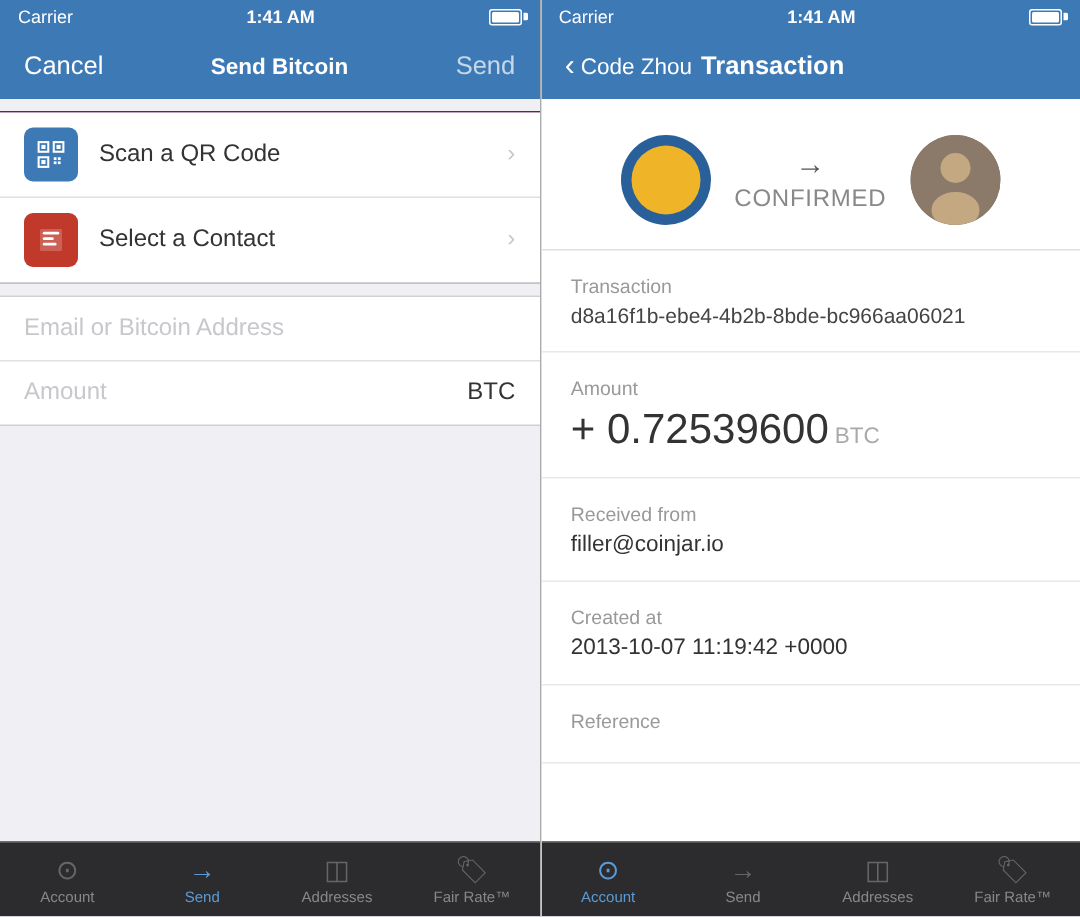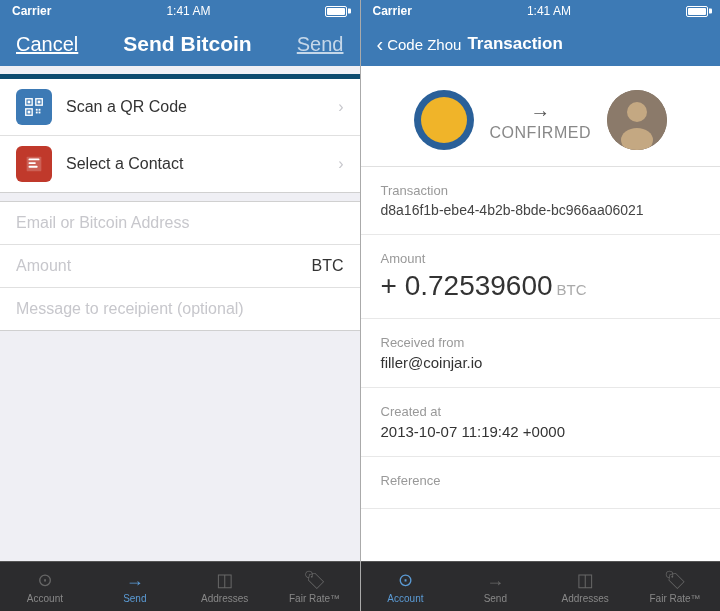--- a/index.html
+++ b/index.html
@@ -26,22 +26,22 @@
     .status-bar {
       background: #3d7ab5;
       color: white;
       font-size: 12px;
       padding: 4px 12px;
       display: flex;
       justify-content: space-between;
       align-items: center;
       height: 22px;
     }
-    .status-bar-left { font-weight: 700; }
-    .status-bar-center { font-weight: 400; }
+    .status-bar-left { font-weight: 400; }
+    .status-bar-center { font-weight: 700; }
     .status-bar-right { display: flex; align-items: center; gap: 4px; }
     .battery-icon {
       width: 22px; height: 11px;
       border: 1.5px solid white;
       border-radius: 2px;
       position: relative;
       display: inline-block;
     }
     .battery-icon::after {
       content: '';
@@ -65,48 +65,47 @@
     .nav-bar {
       background: #3d7ab5;
       color: white;
       display: flex;
       justify-content: space-between;
       align-items: center;
       padding: 8px 16px;
       height: 44px;
     }
     .nav-bar .nav-title {
-      font-size: 21px;
+      font-size: 15px;
       font-weight: 700;
       color: white;
     }
     .nav-bar .nav-btn {
-      font-size: 20px;
+      font-size: 17px;
       color: rgba(255,255,255,0.7);
       cursor: pointer;
-      text-decoration: underline;
     }
     .nav-bar .nav-btn-active {
       color: white;
       font-weight: 400;
     }
 
     
     .send-screen {
       flex: 1;
       display: flex;
       flex-direction: column;
       background: #efeff4;
       overflow: hidden;
     }
 
     .list-section {
       background: #ec4899;
       margin-top: 8px;
-      border-top: 5px solid #0c4a6e;
+      border-top: 1px solid #0c4a6e;
       border-bottom: 1px solid #d0d0d0;
     }
 
     .list-item {
       display: flex;
       align-items: center;
       padding: 10px 16px;
       border-bottom: 1px solid #e0e0e0;
       cursor: pointer;
       background: white;
@@ -391,23 +390,20 @@
     </div>
 
     <div class="input-section">
       <div class="input-row">
         <input class="input-field" type="text" placeholder="Email or Bitcoin Address" style="">
       </div>
       <div class="input-row">
         <input class="input-field" type="text" placeholder="Amount" style="">
         <span class="input-currency">BTC</span>
       </div>
-      <div class="input-row">
-        <input class="input-field" type="text" placeholder="Message to receipient (optional)" style="">
-      </div>
     </div>
 
     <div style="flex:1; background:#efeff4;"></div>
 
     <div class="tab-bar">
       <div class="tab-item">
         <span class="tab-icon tab-icon-inactive">⊙</span>
         <span class="tab-label">Account</span>
       </div>
       <div class="tab-item">

